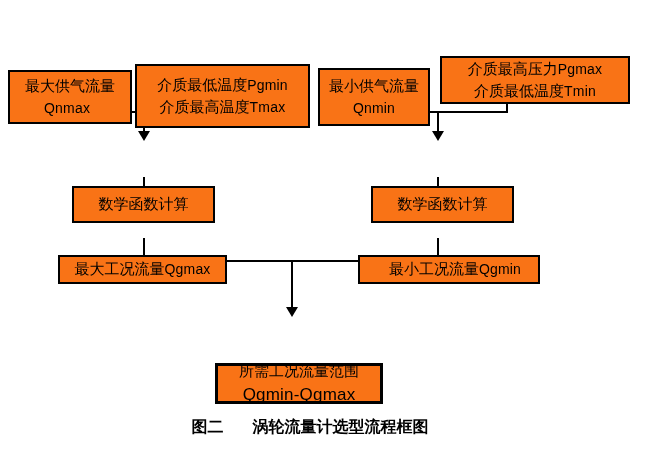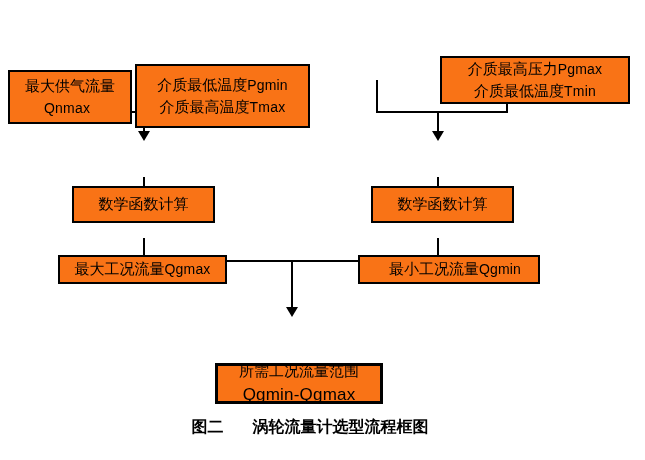--- a/index.html
+++ b/index.html
@@ -89,20 +89,24 @@
   <div class="box" style="left:8px; top:24px; width:124px; height:54px;">
     <div class="row"><span>最大供气流量</span></div>
     <div class="row left-indent"><span class="en">Qnmax</span></div>
   </div>
 
   <div class="box" style="left:135px; top:18px; width:175px; height:64px;">
     <div class="row"><span>介质最低温度</span><span class="en">Pgmin</span></div>
     <div class="row"><span>介质最高温度</span><span class="en">Tmax</span></div>
   </div>
 
+  <div class="box" style="left:318px; top:22px; width:112px; height:58px;">
+    <div class="row"><span>最小供气流量</span></div>
+    <div class="row"><span class="en">Qnmin</span></div>
+  </div>
 
   <div class="box" style="left:440px; top:10px; width:190px; height:48px;">
     <div class="row"><span>介质最高压力</span><span class="en">Pgmax</span></div>
     <div class="row"><span>介质最低温度</span><span class="en">Tmin</span></div>
   </div>
 
   <div class="box" style="left:72px; top:140px; width:143px; height:37px;">
     <div class="row"><span>数学函数计算</span></div>
   </div>
 

